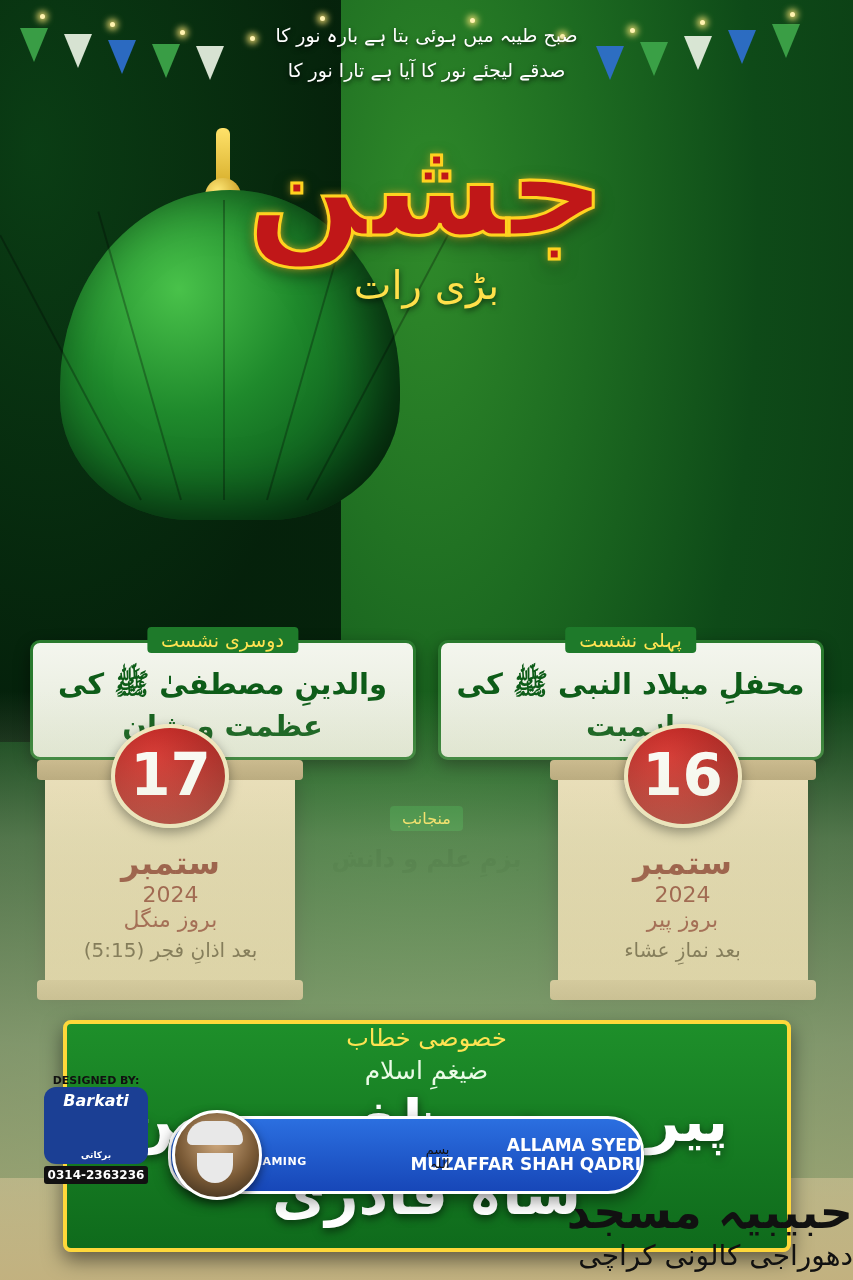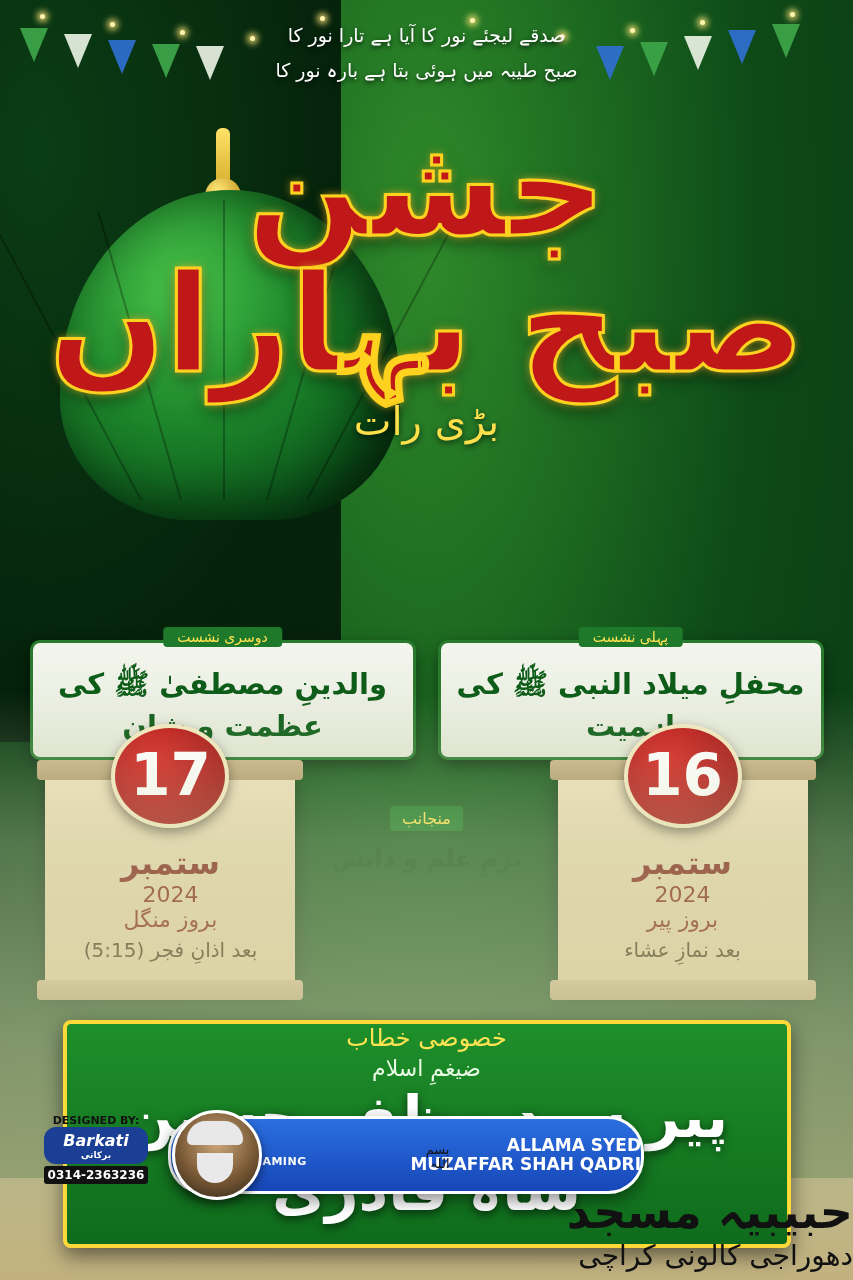--- a/index.html
+++ b/index.html
@@ -131,21 +131,21 @@
     border: 3px solid #2a7a2e;
     box-shadow: 0 6px 16px rgba(0,0,0,.45);
     text-align: center;
     direction: rtl;
   }
   .session .tag {
     position: absolute; top: -16px; right: 50%;
     transform: translateX(50%);
     background: #1e7a2a;
     color: #ffe352;
-    font-size: 14px;
+    font-size: 19px;
     padding: 2px 14px;
     border-radius: 4px;
     white-space: nowrap;
   }
   .session .line {
     font-size: 29px;
     color: #0d5c18;
     font-weight: bold;
     margin-top: 8px;
   }
@@ -235,21 +235,21 @@
     text-align: center;
     direction: rtl;
   }
   .speaker .khitab {
     color: #ffe352;
     font-size: 24px;
     margin-bottom: 4px;
   }
   .speaker .title-small {
     color: #eafbe6;
-    font-size: 22px;
+    font-size: 25px;
   }
   .speaker .name {
     color: #ffffff;
     font-size: 58px;
     font-weight: bold;
     line-height: 1.25;
     text-shadow: 0 3px 10px rgba(0,0,0,.6);
   }
 
   
@@ -263,21 +263,21 @@
   }
   .designed .dbox {
     background: #1b3f94;
     border-radius: 12px;
     padding: 4px 2px;
     color: #fff;
     font-size: 16px;
     font-style: italic;
     font-weight: bold;
   }
-  .designed .dbox .sub { font-size: 9px; font-style: normal; }
+  .designed .dbox .sub { font-size: 9px; font-style: normal; margin-top: 40px; }
   .designed .dphone {
     background: #111; color: #fff; font-size: 12px; font-weight: bold;
     padding: 2px 0; border-radius: 3px; margin-top: 2px;
   }
 
   
   .livebar {
     position: absolute; left: 168px; bottom: 86px;
     width: 470px; height: 72px;
     background: linear-gradient(to bottom, #2b6fe0, #1747b8);
@@ -368,27 +368,26 @@
     <div class="lightdot" style="left:250px; top:36px;"></div>
     <div class="lightdot" style="left:320px; top:16px;"></div>
     <div class="lightdot" style="left:470px; top:18px;"></div>
     <div class="lightdot" style="left:560px; top:34px;"></div>
     <div class="lightdot" style="left:630px; top:28px;"></div>
     <div class="lightdot" style="left:700px; top:20px;"></div>
     <div class="lightdot" style="left:790px; top:12px;"></div>
   </div>
 
   <div class="couplet">
+    <div>صبح طیبہ میں ہوئی بتا ہے بارہ نور کا</div>
     <div>صدقے لیجئے نور کا آیا ہے تارا نور کا</div>
-    <div>صبح طیبہ میں ہوئی بتا ہے بارہ نور کا</div>
   </div>
 
   <div class="headline-wrap">
     <div class="headline">جشن</div>
-    <div class="headline small">صبح بہاراں</div>
     <div class="subhead">بڑی رات</div>
   </div>
 
   <div class="sessions">
     <div class="session">
       <div class="tag">پہلی نشست</div>
       <div class="line">محفلِ میلاد النبی ﷺ کی اہمیت</div>
     </div>
     <div class="session">
       <div class="tag">دوسری نشست</div>

